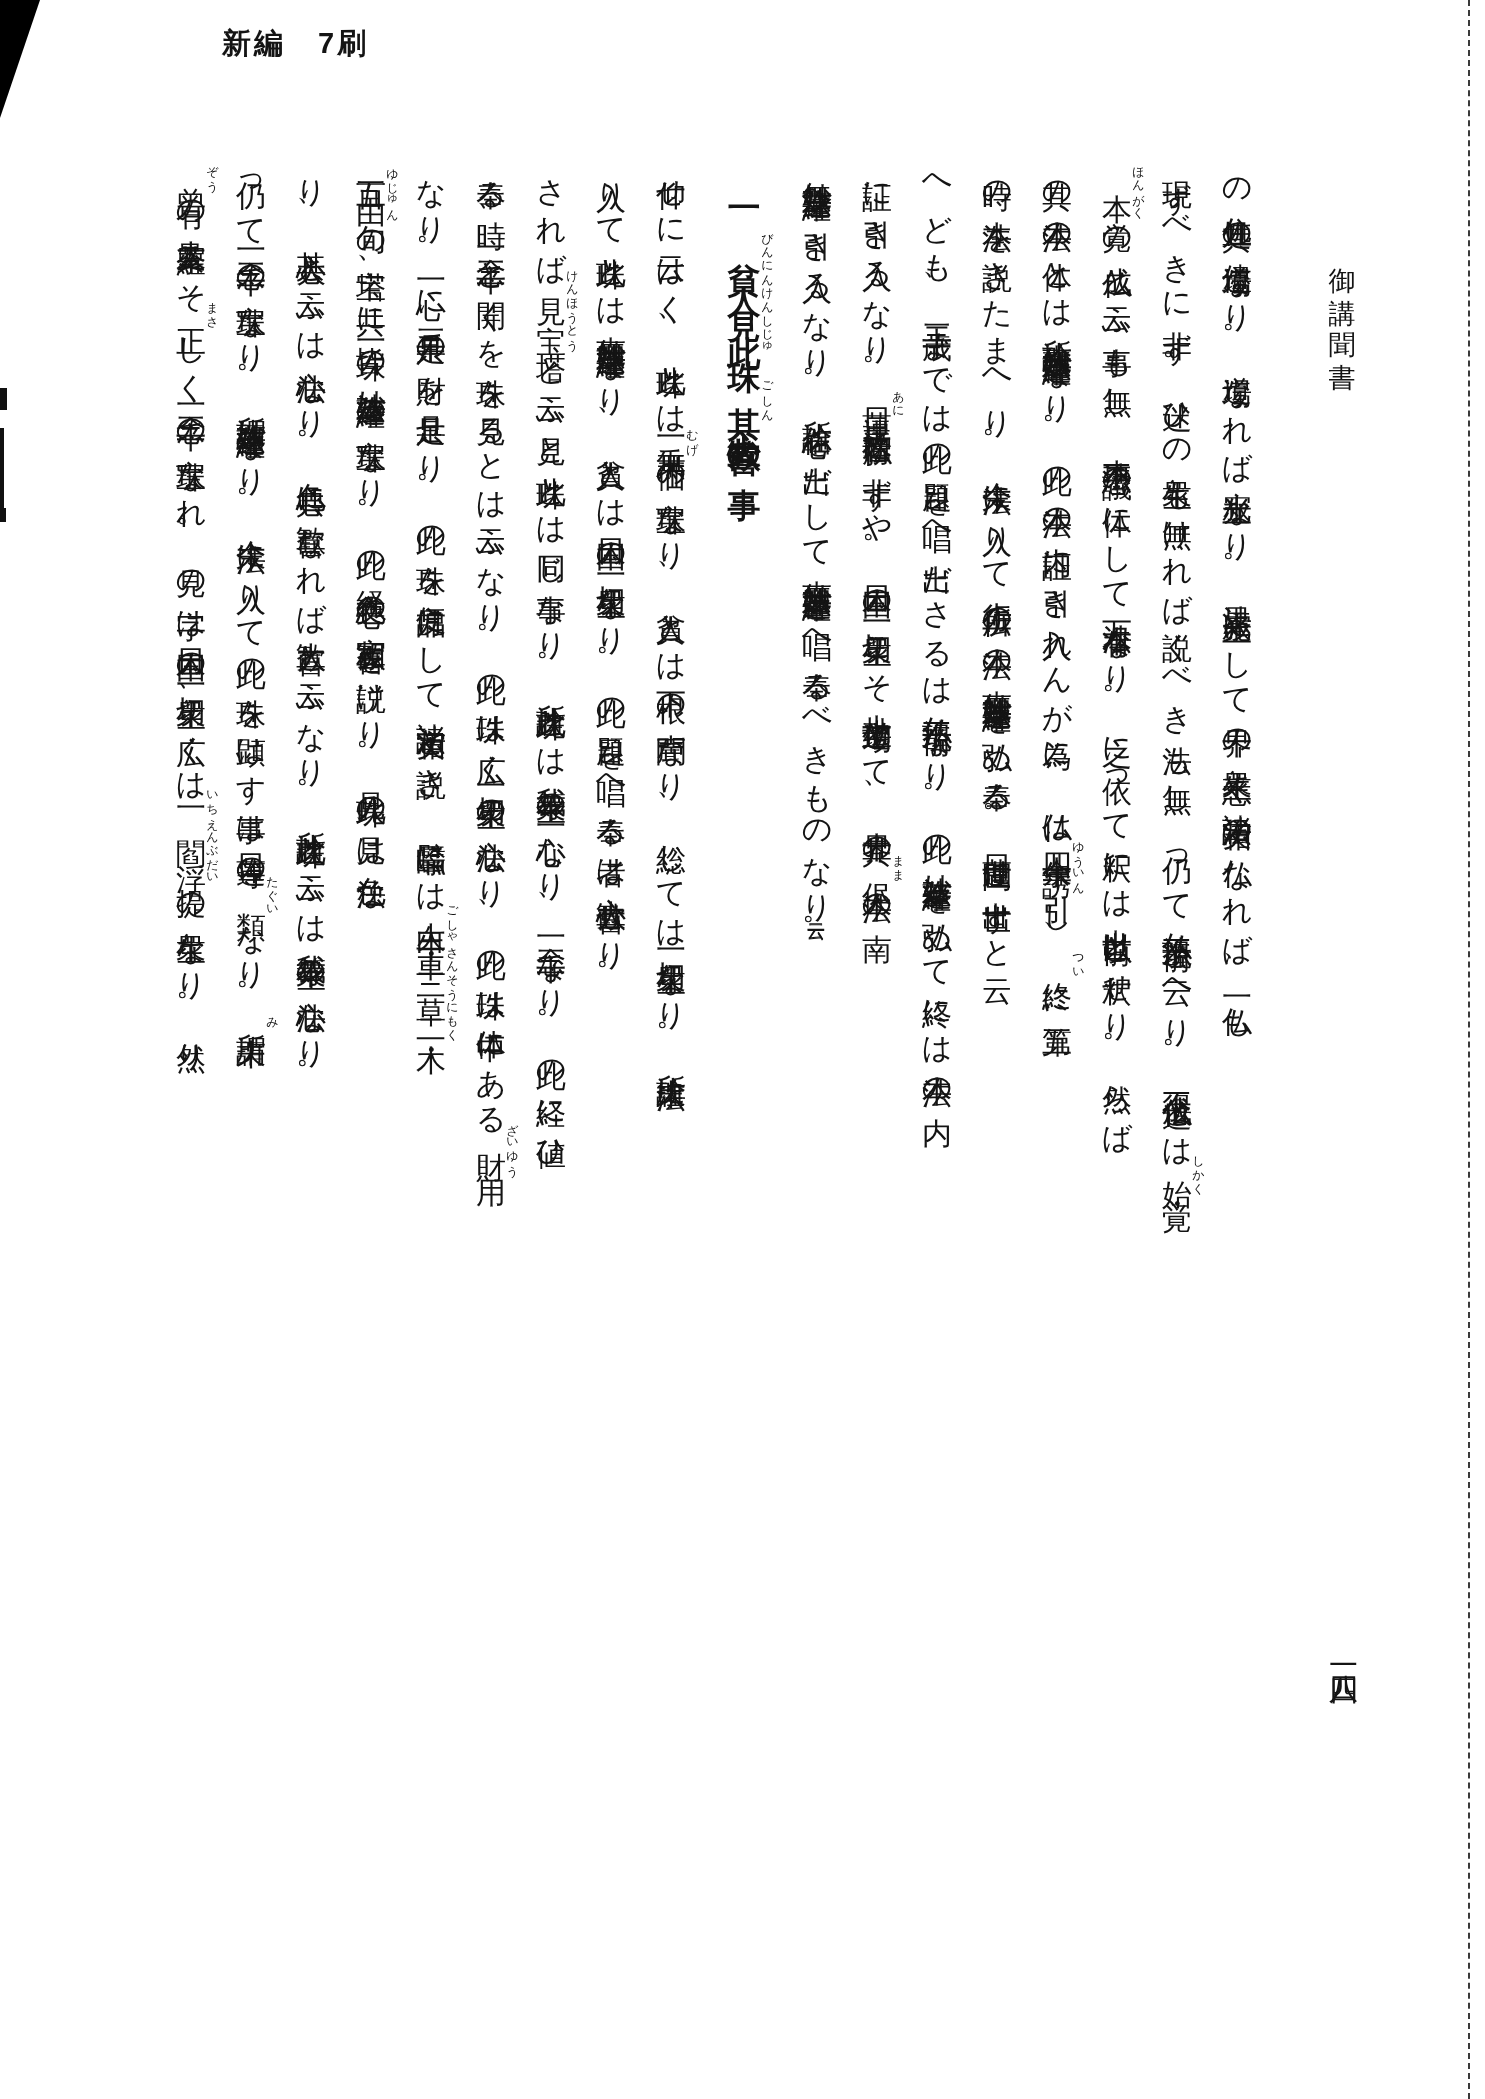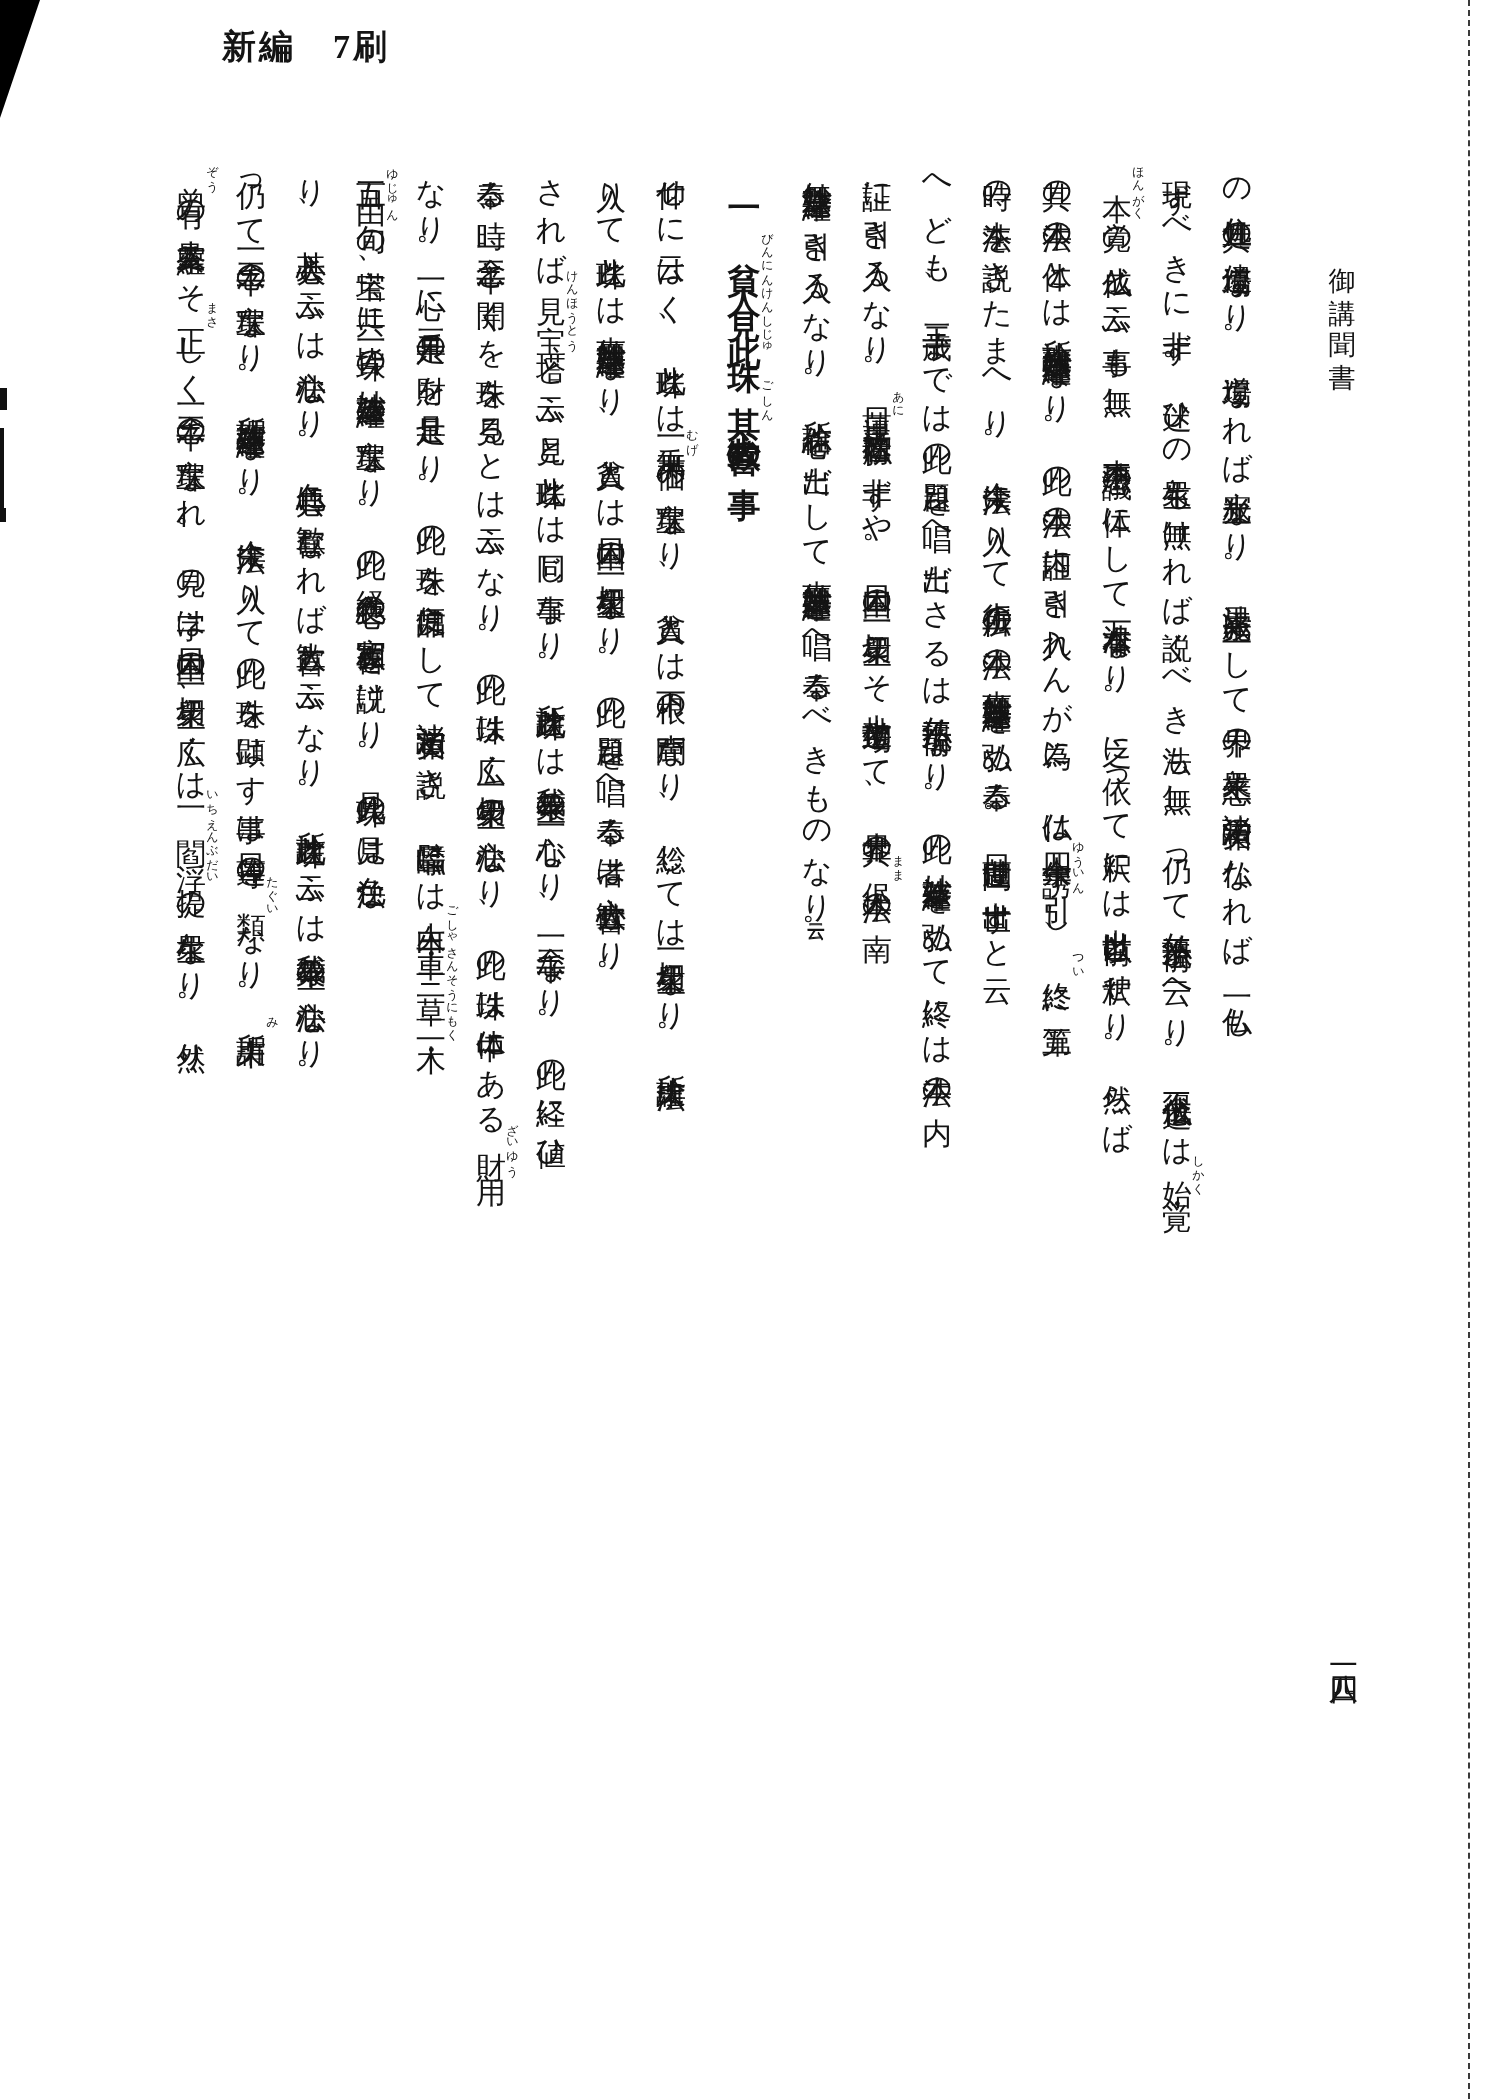--- a/index.html
+++ b/index.html
@@ -7,22 +7,22 @@
     position:relative;
     width:1485px;height:2099px;
     background:#ffffff;
     color:#141414;
     font-family:"DejaVu Serif","Liberation Serif",serif;
     overflow:hidden;
   }
   
   .header-label{
     position:absolute;left:222px;top:24px;
-    font-family:Liberation Serif, serif;
-    font-weight:bold;font-size:34px;letter-spacing:3px;
+    font-family:Liberation Sans, sans-serif;
+    font-weight:bold;font-size:29px;letter-spacing:3px;
     white-space:pre;
   }
   
   .book-title{
     position:absolute;left:1324px;top:246px;
     writing-mode:vertical-rl;
     font-size:27px;letter-spacing:32px;
     white-space:pre;
   }
   

